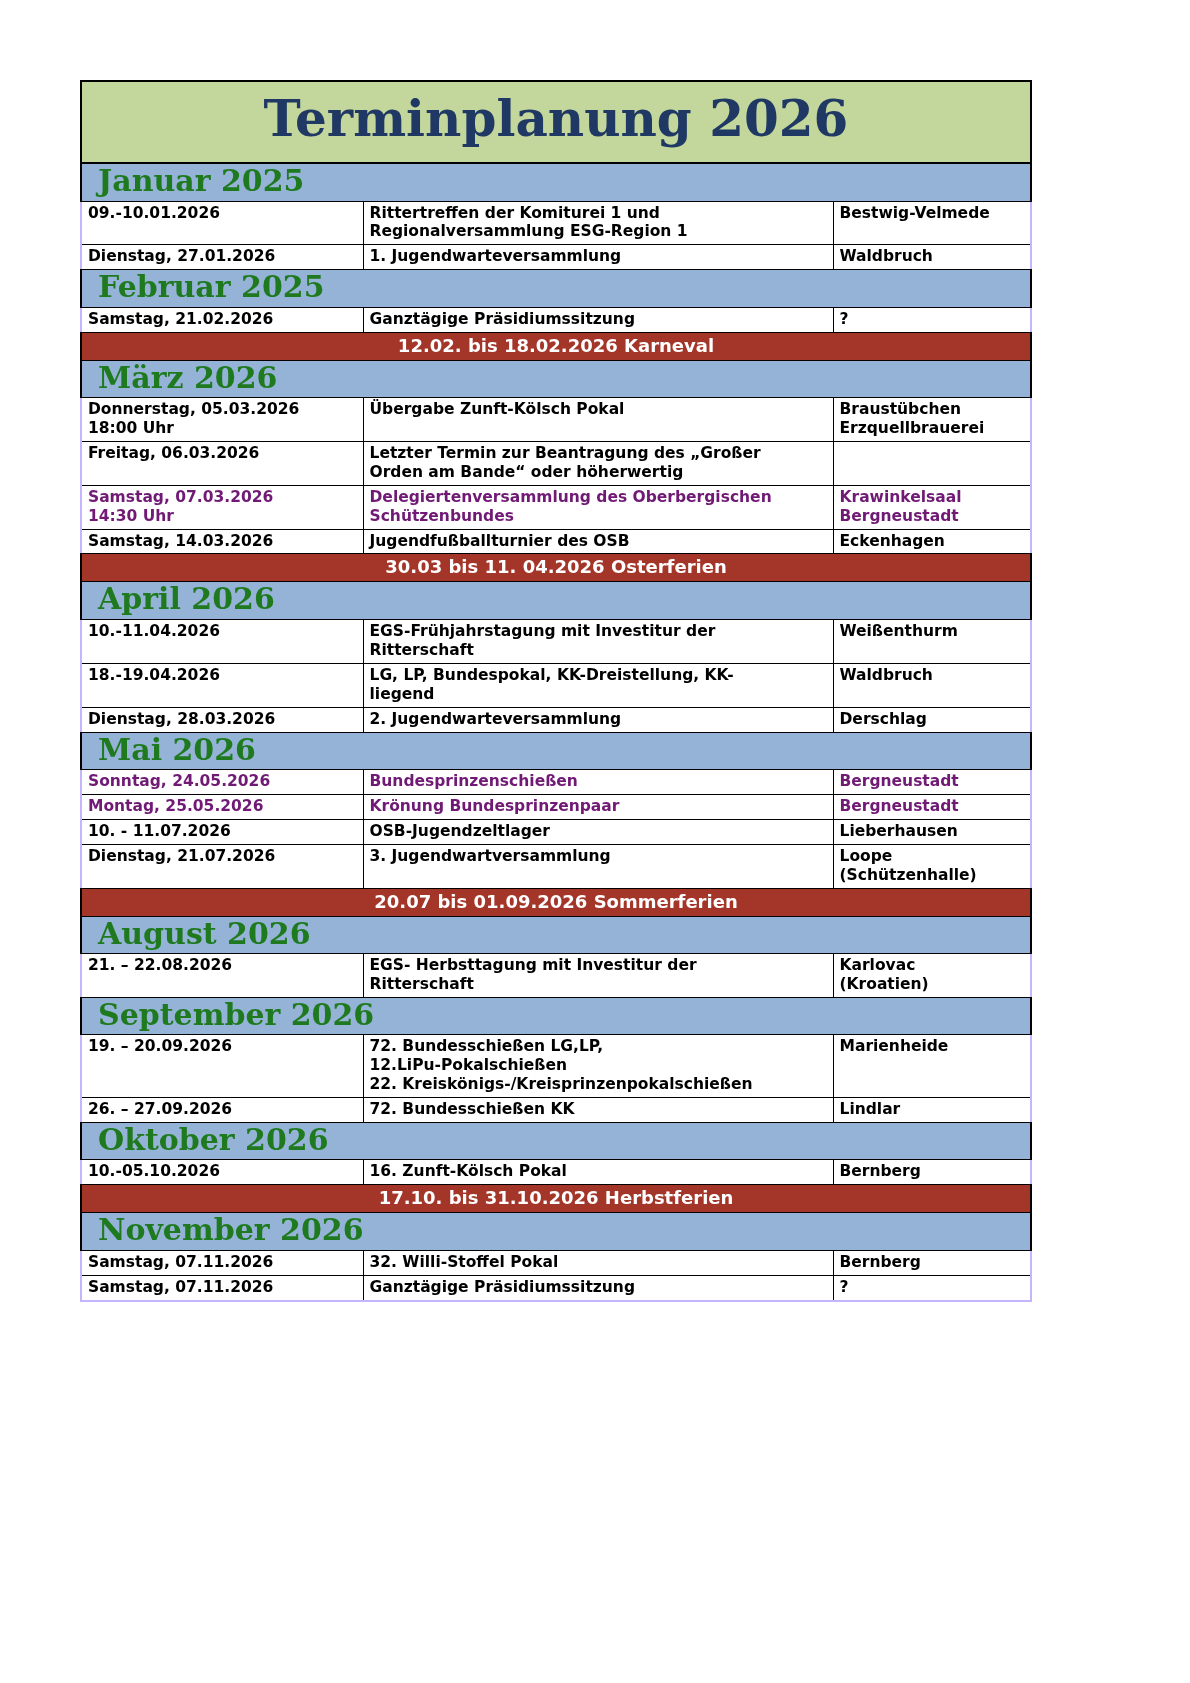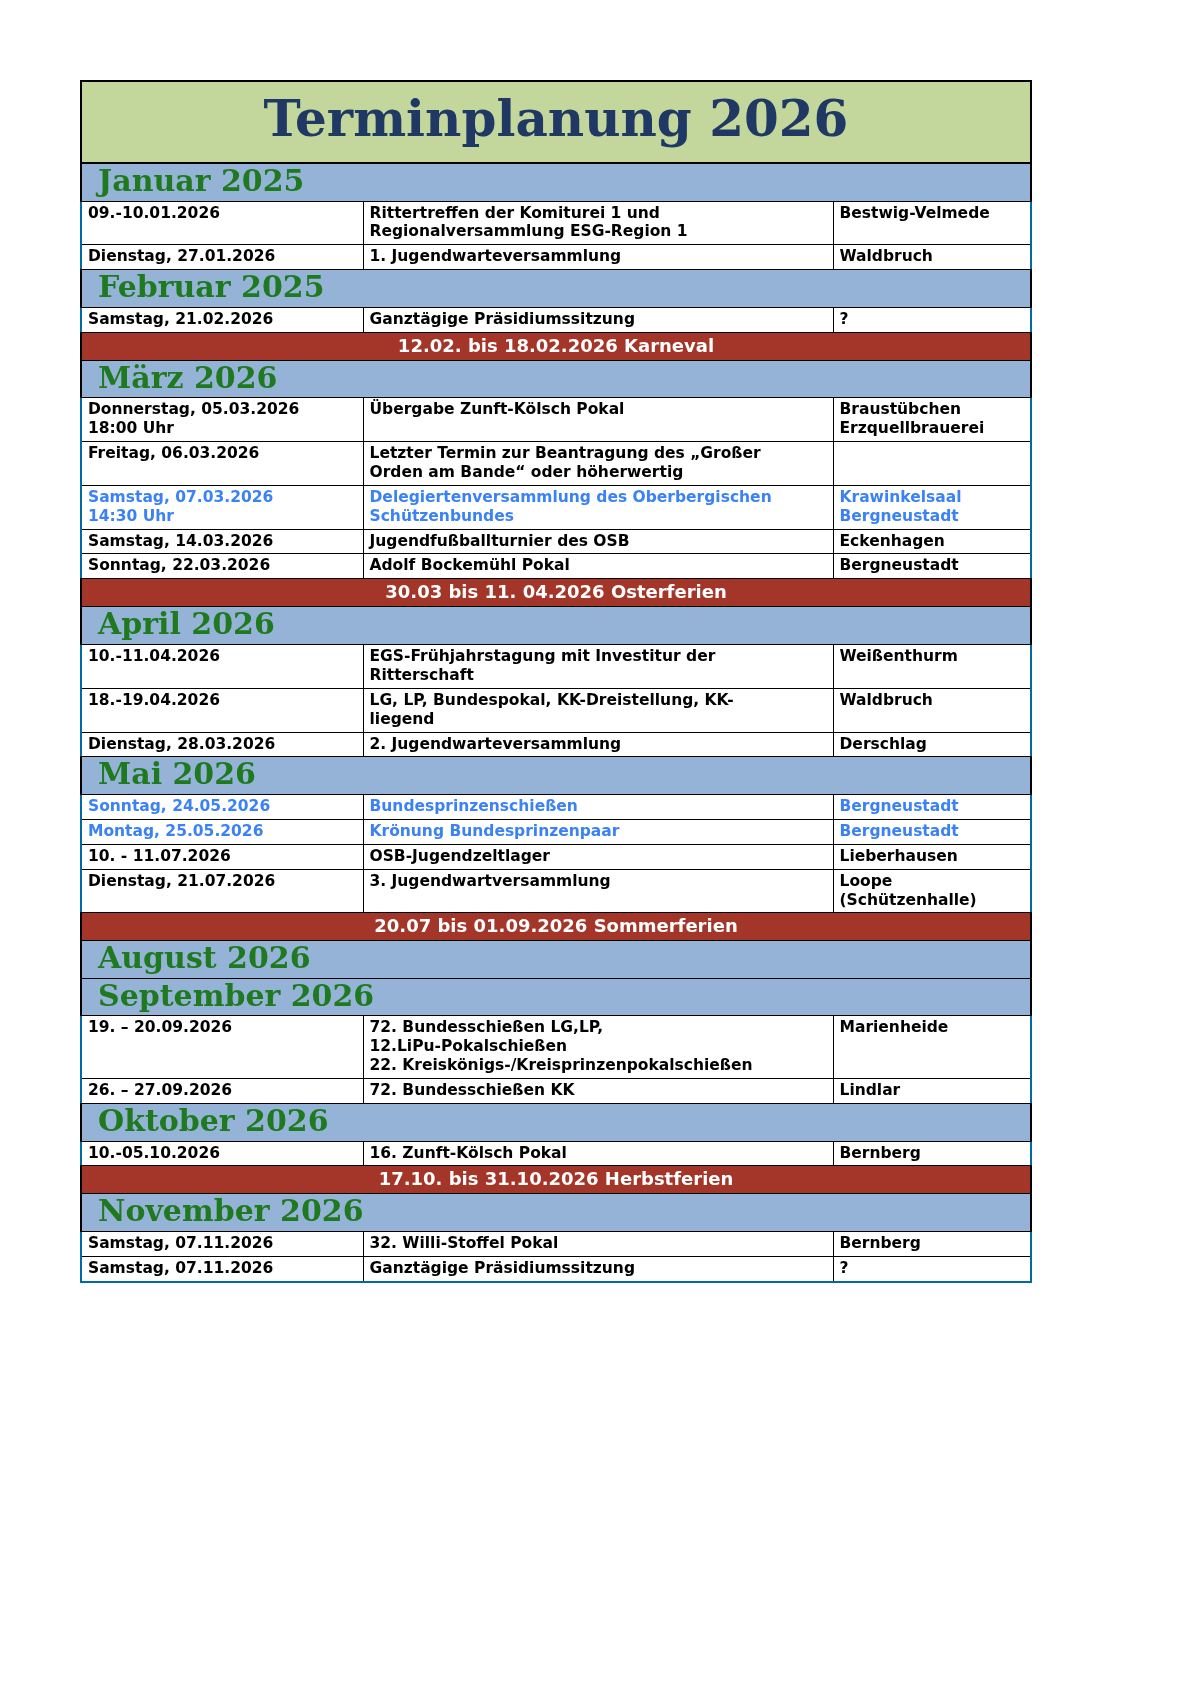--- a/index.html
+++ b/index.html
@@ -18,21 +18,21 @@
     position: absolute;
     left: 80px;
     top: 80px;
     width: 950px;
   }
 
   table.plan {
     border-collapse: collapse;
     table-layout: fixed;
     width: 950px;
-    border: 2px solid #0369a1;
+    border: 2px solid #c4b5fd;
   }
 
   table.plan col.c-date  { width: 282px; }
   table.plan col.c-event { width: 470px; }
   table.plan col.c-place { width: 198px; }
 
   
   tr.title-row td {
     background: #c3d69b;
     border: 2px solid #000000;
@@ -95,21 +95,21 @@
     vertical-align: top;
     padding: 2px 5px 3px 6px;
     font-family: "DejaVu Sans", "Liberation Sans", sans-serif;
     font-weight: bold;
     font-size: 15.5px;
     line-height: 1.22;
     color: #000000;
     word-wrap: break-word;
     overflow-wrap: break-word;
   }
-  tr.data-row.red td { color: #3b82f6; }
+  tr.data-row.red td { color: #701a75; }
 
   td .cell-line { display: block; white-space: pre-wrap; }
 </style>
 </head>
 <body>
 
 <div id="page">
   <table class="plan">
     <colgroup>
       <col class="c-date">
@@ -211,31 +211,20 @@
           <td>
             <span class="cell-line">Samstag, 14.03.2026</span>
           </td>
           <td>
             <span class="cell-line">Jugendfußballturnier des OSB</span>
           </td>
           <td>
             <span class="cell-line">Eckenhagen</span>
           </td>
         </tr>
-        <tr class="data-row">
-          <td>
-            <span class="cell-line">Sonntag, 22.03.2026</span>
-          </td>
-          <td>
-            <span class="cell-line">Adolf Bockemühl Pokal</span>
-          </td>
-          <td>
-            <span class="cell-line">Bergneustadt</span>
-          </td>
-        </tr>
         <tr class="holiday-row">
           <td colspan="3"><span class="holiday-text">30.03 bis 11. 04.2026 Osterferien</span></td>
         </tr>
         <tr class="month-row">
           <td colspan="3"><span class="month-text">April 2026</span></td>
         </tr>
         <tr class="data-row">
           <td>
             <span class="cell-line">10.-11.04.2026</span>
           </td>
@@ -316,20 +305,33 @@
           <td>
             <span class="cell-line">Loope</span>
             <span class="cell-line">(Schützenhalle)</span>
           </td>
         </tr>
         <tr class="holiday-row">
           <td colspan="3"><span class="holiday-text">20.07 bis 01.09.2026 Sommerferien</span></td>
         </tr>
         <tr class="month-row">
           <td colspan="3"><span class="month-text">August 2026</span></td>
+        </tr>
+        <tr class="data-row">
+          <td>
+            <span class="cell-line">21. – 22.08.2026</span>
+          </td>
+          <td>
+            <span class="cell-line">EGS- Herbsttagung mit Investitur der</span>
+            <span class="cell-line">Ritterschaft</span>
+          </td>
+          <td>
+            <span class="cell-line">Karlovac</span>
+            <span class="cell-line">(Kroatien)</span>
+          </td>
         </tr>
         <tr class="month-row">
           <td colspan="3"><span class="month-text">September 2026</span></td>
         </tr>
         <tr class="data-row">
           <td>
             <span class="cell-line">19. – 20.09.2026</span>
           </td>
           <td>
             <span class="cell-line">72. Bundesschießen LG,LP,</span>

